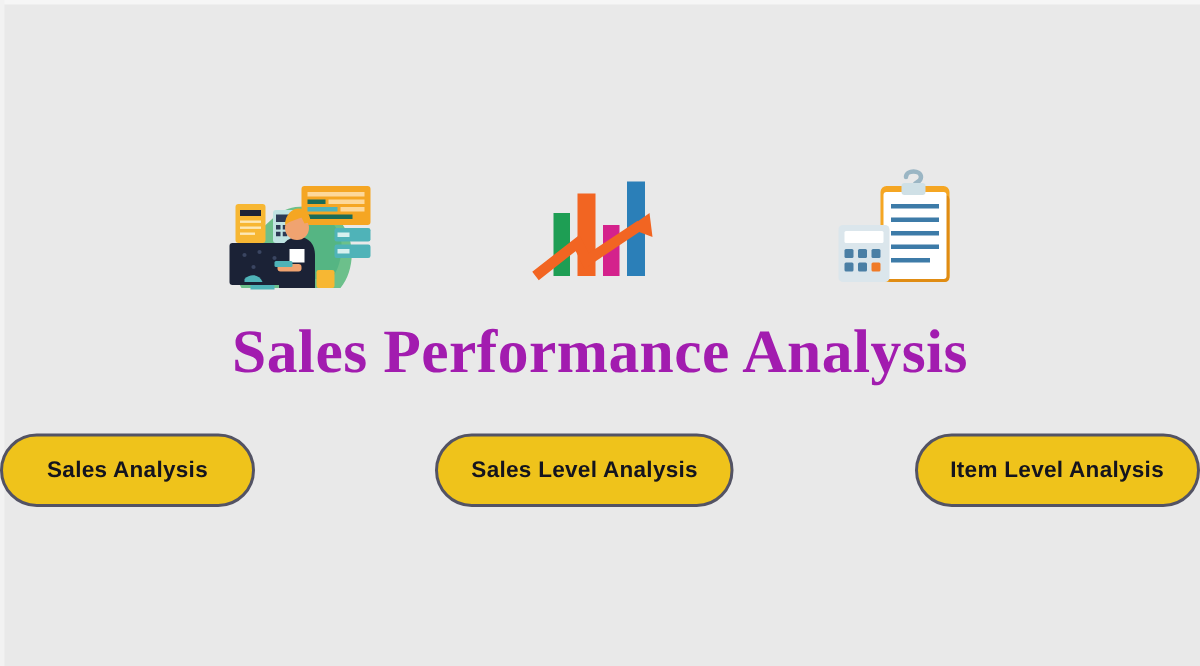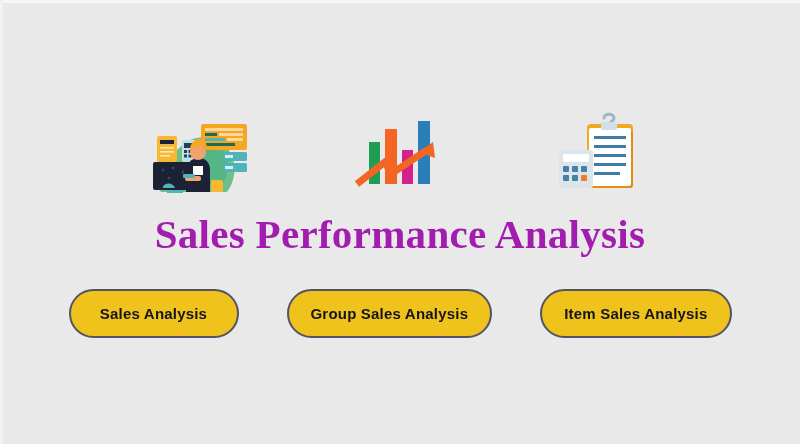--- a/index.html
+++ b/index.html
@@ -68,21 +68,21 @@
     line-height: 48px;
   }
 
   
   .button-row {
     position: absolute;
     top: 289px;
     left: 0;
     width: 800px;
     display: flex;
-    justify-content: center;
+    justify-content: space-between;
     gap: 48px;
   }
   .pill {
     height: 49px;
     min-width: 170px;
     padding: 0 22px;
     box-sizing: border-box;
     background: #efc31b;
     border: 2px solid #535364;
     border-radius: 26px;
@@ -216,20 +216,20 @@
 
   </div>
 
   <div class="title">Sales Performance Analysis</div>
 
   <div class="button-row">
     <div class="pill">
       <span>Sales Analysis</span>
     </div>
     <div class="pill wide">
-      <span>Group Sales Analysis</span>
+      <span>Sales Level Analysis</span>
     </div>
     <div class="pill wide">
-      <span>Item Sales Analysis</span>
+      <span>Item Level Analysis</span>
     </div>
   </div>
 
 </div>
 
 </body></html>

